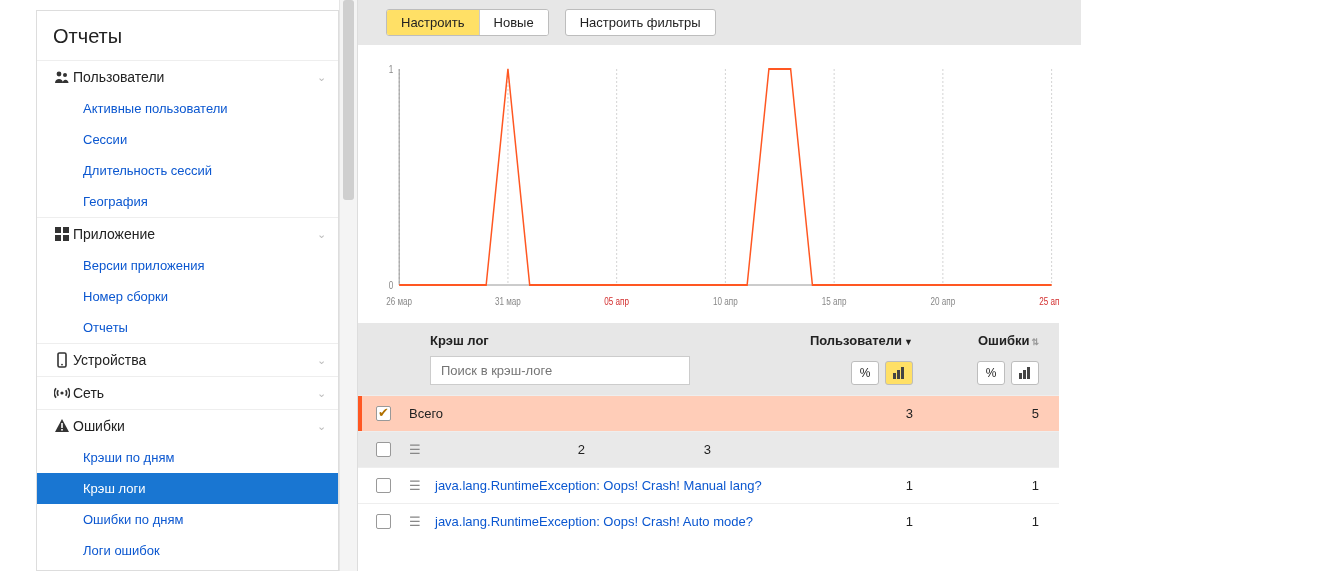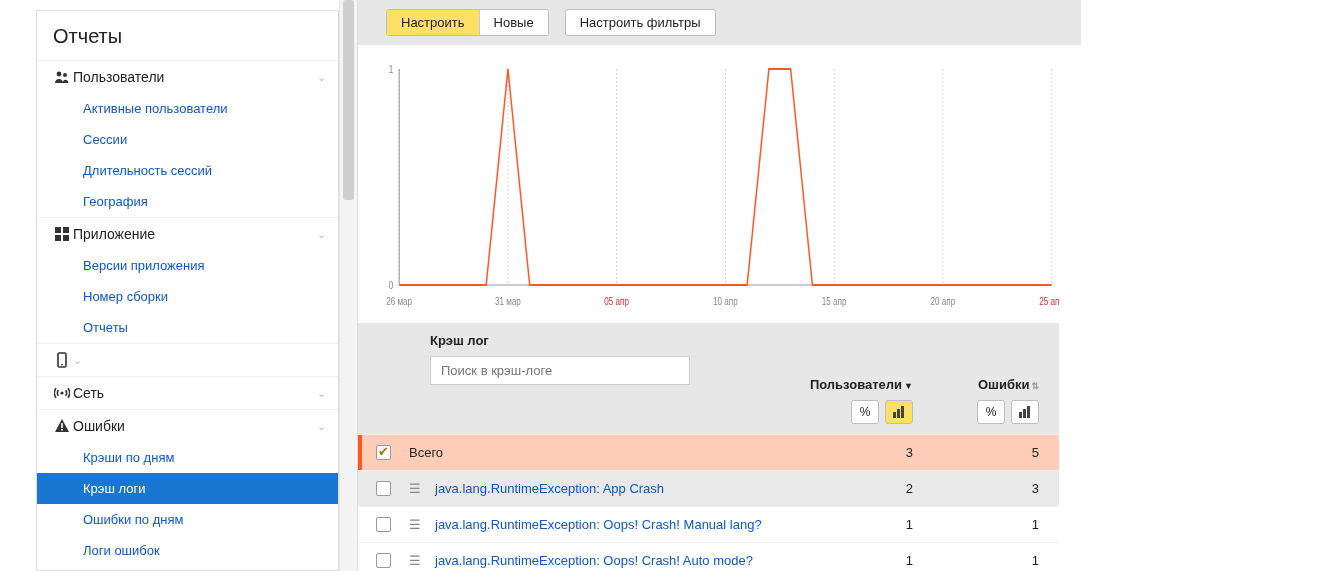--- a/index.html
+++ b/index.html
@@ -156,21 +156,20 @@
     box-sizing: border-box;
   }
   .th-col {
     width: 126px;
     text-align: right;
     display: flex;
     flex-direction: column;
     align-items: flex-end;
     justify-content: space-between;
     gap: 8px;
-    margin-top: 44px;
   }
   .th-col.wide { width: 150px; }
   .th-sort { font-weight: bold; font-size: 13px; cursor:pointer; white-space:nowrap;}
   .th-sort .caret { font-size: 9px; margin-left:2px;}
   .mini-btns { display:flex; gap:6px; }
   .mini {
     border:1px solid #bdbdbd; border-radius:3px; background:#fff;
     width:26px; height:22px; display:inline-flex; align-items:center; justify-content:center;
     font-size:12px; cursor:pointer;
   }
@@ -242,20 +241,21 @@
             <div class="side-item">Отчеты</div>
           </div>
           <div class="side-section">
             <div class="side-head">
               <span class="icon">
                 <svg width="16" height="16" viewBox="0 0 16 16">
                   <rect x="4" y="1" width="8" height="14" rx="1.4" fill="none" stroke="#333" stroke-width="1.6"></rect>
                   <circle cx="8" cy="12.6" r="0.9" fill="#333"></circle>
                 </svg>
               </span>
+              <span class="label">Устройства</span>
               <span class="chev">⌄</span>
             </div>
           </div>
           <div class="side-section">
             <div class="side-head">
               <span class="icon">
                 <svg width="16" height="16" viewBox="0 0 16 16" fill="none" stroke="#333" stroke-width="1.6">
                   <circle cx="8" cy="8" r="1.6" fill="#333" stroke="none"></circle>
                   <path d="M4.2 5.2a5.4 5.4 0 000 5.6"></path>
                   <path d="M11.8 5.2a5.4 5.4 0 010 5.6"></path>
@@ -368,21 +368,20 @@
         <input type="checkbox" class="chk" checked="" style="">
         <span class="row-label">Всего</span>
         <span class="cell-num wide">3</span>
         <span class="cell-num">5</span>
       </div>
       <div id="tbody">
           <div class="trow sel">
             <span class="marker"></span>
             <input type="checkbox" class="chk" style="">
             <span class="row-icon">☰</span>
-            <span class="row-label">java.lang.RuntimeException: App Crash</span>
             <span class="cell-num wide">2</span>
             <span class="cell-num">3</span>
           </div>
           <div class="trow">
             <span class="marker"></span>
             <input type="checkbox" class="chk" style="">
             <span class="row-icon">☰</span>
             <span class="row-label">java.lang.RuntimeException: Oops! Crash! Manual lang?</span>
             <span class="cell-num wide">1</span>
             <span class="cell-num">1</span>

